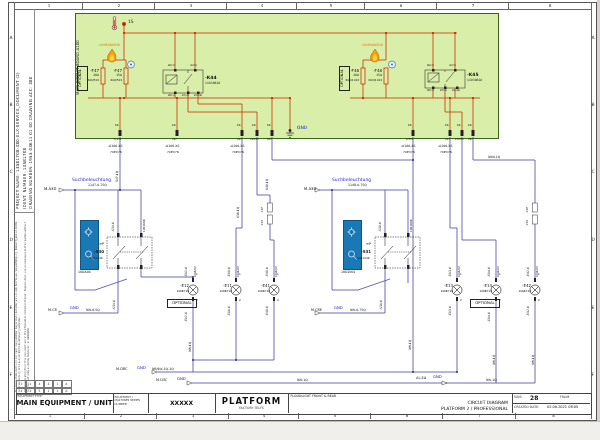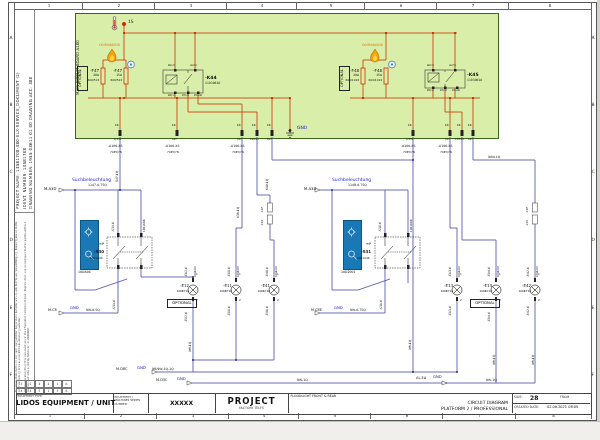--- a/index.html
+++ b/index.html
@@ -470,24 +470,24 @@
     <div class="revcell" style="left:61px;top:386.5px;">8</div>
   </div>
 
   <div class="abs" id="titleblock"></div>
   <div class="tbcell" style="left:16px;width:97px;"></div>
   <div class="tbcell" style="left:113px;width:35px;"></div>
   <div class="tbcell" style="left:148px;width:67px;"></div>
   <div class="tbcell" style="left:215px;width:73px;"></div>
   <div class="tbcell" style="left:288px;width:224px;"></div>
   <div class="lbl f28" style="left:17.5px;top:394.5px;color:#333;">EQUIPMENT TYPE:</div>
-  <div class="lbl f7 b c" style="left:16px;top:400px;width:97px;">LIDOS EQUIPMENT / UNIT</div>
+  <div class="lbl f7 b c" style="left:16px;top:400px;width:97px;">MAIN EQUIPMENT / UNIT</div>
   <div class="lbl f28" style="left:114.5px;top:396px;width:32px;white-space:normal;line-height:1.2;color:#333;">EQUIPMENT / MACHINES SERIES NUMBER:</div>
   <div class="lbl f6 b c" style="left:148px;top:400px;width:67px;">XXXXX</div>
-  <div class="lbl f85 b c" style="left:215px;top:396.5px;width:73px;letter-spacing:1px;">PROJECT</div>
+  <div class="lbl f85 b c" style="left:215px;top:396.5px;width:73px;letter-spacing:1px;">PLATFORM</div>
   <div class="lbl f32 c" style="left:215px;top:407px;width:73px;color:#333;">FACTORY TELFS</div>
   <div class="lbl f32" style="left:290.5px;top:394.5px;">FLOODLIGHT FRONT &amp; REAR</div>
   <div class="lbl f45 r" style="left:400px;top:400.5px;width:108px;">CIRCUIT DIAGRAM</div>
   <div class="lbl f45 r" style="left:400px;top:406.5px;width:108px;">PLATFORM 2 / PROFESSIONAL</div>
   <div class="abs" style="left:512px;top:403px;width:78px;height:0;border-top:0.5px solid #444;"></div>
   <div class="lbl f32" style="left:514px;top:395.5px;color:#333;">SIDE:</div>
   <div class="lbl f6 b" style="left:530px;top:394.5px;">28</div>
   <div class="lbl f32" style="left:560px;top:395.5px;color:#333;">FROM</div>
   <div class="lbl f32" style="left:514px;top:405.5px;color:#333;">CREATED DATE:</div>
   <div class="lbl f35" style="left:547px;top:405.5px;">02.09.2021  08:05</div>

